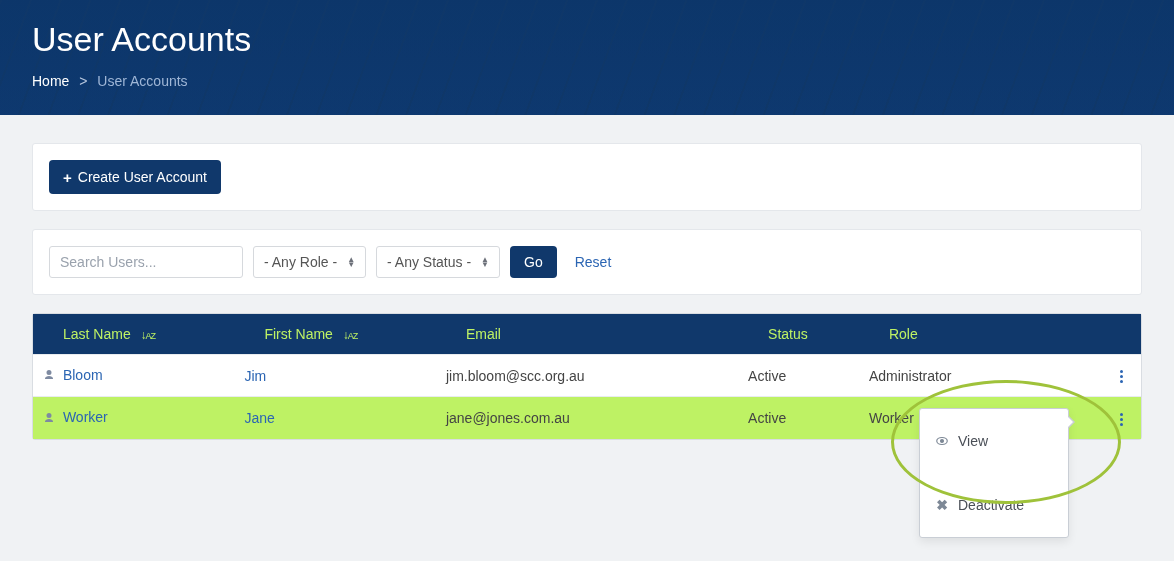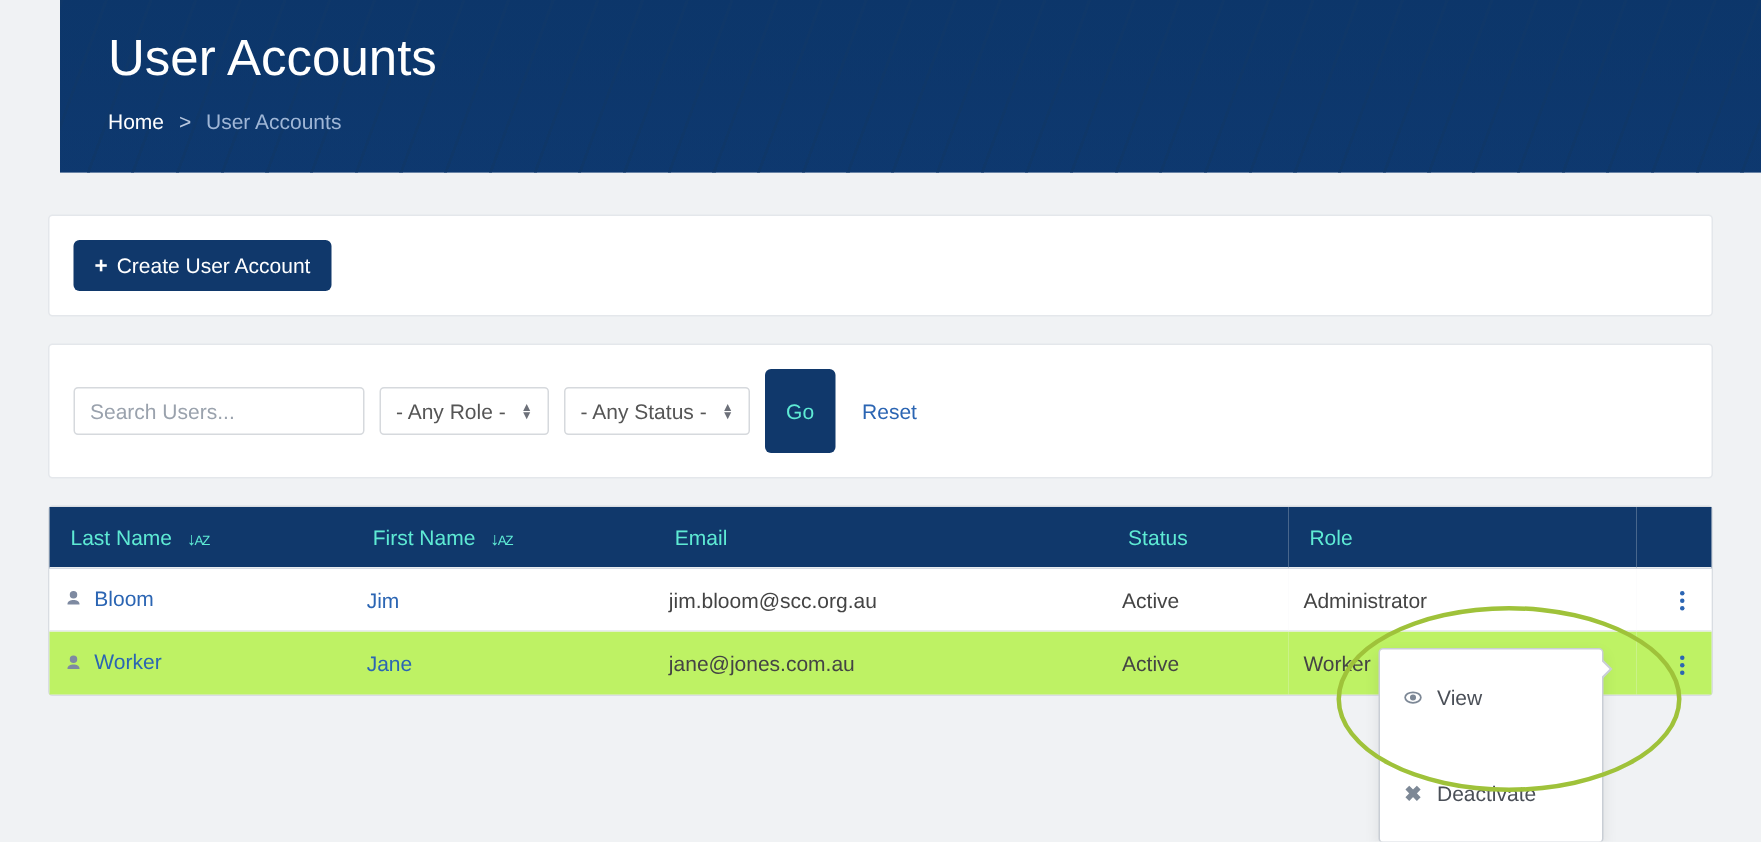--- a/index.html
+++ b/index.html
@@ -9,21 +9,20 @@
       color: #333;
       width: 1174px;
       min-height: 561px;
     }
     .hero {
       background: linear-gradient(rgba(10,48,94,.4), rgba(10,48,94,.4)),
                   repeating-linear-gradient(110deg, #123c70 0, #123c70 2px, transparent 2px, transparent 28px),
                   linear-gradient(#0e3a72, #103e7a);
       color: #fff;
       padding: 20px 32px 26px;
-      margin-left: 40px;
     }
     .hero h1 {
       font-size: 34px;
       font-weight: 400;
       margin-bottom: 14px;
     }
     .breadcrumb { font-size: 14px; }
     .breadcrumb a { color: #fff; text-decoration: none; }
     .breadcrumb .sep { margin: 0 6px; color: #b9c8df; }
     .breadcrumb .current { color: #9fb6d6; }
@@ -66,41 +65,41 @@
       display: inline-flex;
       align-items: center;
       gap: 10px;
       cursor: pointer;
       user-select: none;
     }
     .select-arrows {
       display: inline-flex; flex-direction: column; line-height: 5px; font-size: 8px; color: #6c7079;
     }
     .go-btn {
-      background: #10386b; color: #5eead4; border: none;
-      padding: 20px 14px; border-radius: 4px; font-size: 14px; cursor: pointer;
+      background: #10386b; color: #ffffff; border: none;
+      padding: 8px 14px; border-radius: 4px; font-size: 14px; cursor: pointer;
     }
     .reset-link {
       color: #2b65b3; text-decoration: none; font-size: 14px; margin-left: 8px; cursor: pointer;
     }
 
     .table-wrap {
       border: 1px solid #d9dde2;
       border-radius: 3px;
       overflow: visible;
       position: relative;
     }
     table { width: 100%; border-collapse: collapse; table-layout: fixed; }
     thead th {
       background: #10386b;
-      color: #5eead4;
+      color: #bef264;
       text-align: left;
       font-weight: 500;
       font-size: 14px;
-      padding: 12px 14px;
+      padding: 12px 30px;
       margin-top: 16px;
     }
     thead th .sort-icon { margin-left: 6px; font-size: 12px; letter-spacing: -1px; }
     tbody td {
       padding: 12px 10px;
       font-size: 14px;
       border-top: 1px solid #e9ecef;
       color: #444;
       background: #fff;
     }

